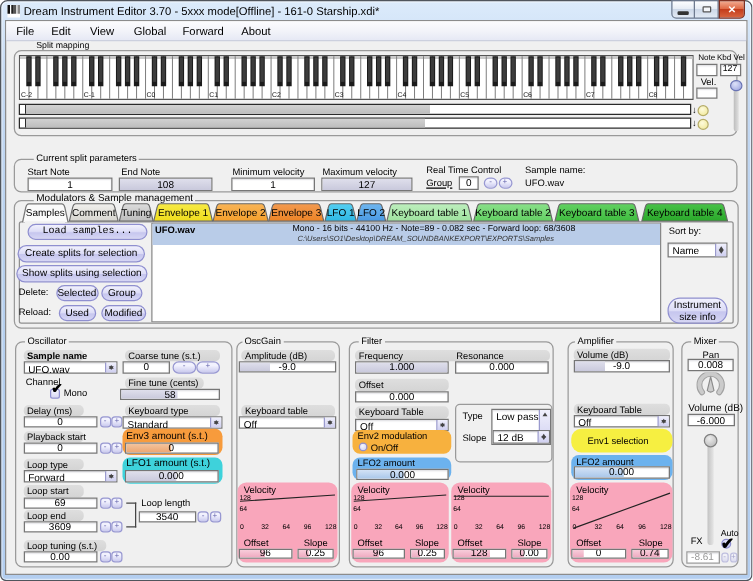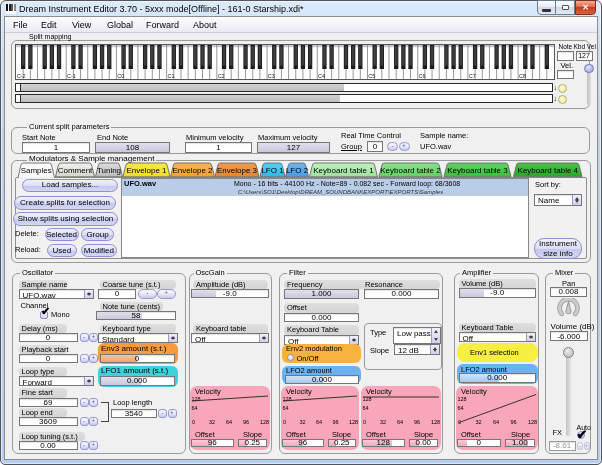--- a/index.html
+++ b/index.html
@@ -370,21 +370,21 @@
     <path d="M 309.5 14.8 L 312.1 4.2 Q 312.7 1 314.7 1 L 372.3 1 Q 374.3 1 374.9 4.2 L 377.5 14.8 Z" fill="url(#tg8)" stroke="#686868" stroke-width="0.9"></path>
     <text x="343.5" y="11" font-size="8" text-anchor="middle" fill="#000" font-family="Liberation Sans">Keyboard table 1</text>
     <path d="M 379.0 14.8 L 381.6 4.2 Q 382.2 1 384.2 1 L 436.8 1 Q 438.8 1 439.4 4.2 L 442.0 14.8 Z" fill="url(#tg9)" stroke="#686868" stroke-width="0.9"></path>
     <text x="410.5" y="11" font-size="8" text-anchor="middle" fill="#000" font-family="Liberation Sans">Keyboard table 2</text>
     <path d="M 444.0 14.8 L 446.6 4.2 Q 447.2 1 449.2 1 L 505.8 1 Q 507.8 1 508.4 4.2 L 511.0 14.8 Z" fill="url(#tg10)" stroke="#686868" stroke-width="0.9"></path>
     <text x="477.5" y="11" font-size="8" text-anchor="middle" fill="#000" font-family="Liberation Sans">Keyboard table 3</text>
     <path d="M 513.5 14.8 L 516.1 4.2 Q 516.7 1 518.7 1 L 576.8 1 Q 578.8 1 579.4 4.2 L 582.0 14.8 Z" fill="url(#tg11)" stroke="#686868" stroke-width="0.9"></path>
     <text x="547.8" y="11" font-size="8" text-anchor="middle" fill="#000" font-family="Liberation Sans">Keyboard table 4</text>
   </svg>
 <div class="abs" style="left:20px;top:176.5px;width:32px;height:2px;background:#f1f1f1;"></div>
-<div class="btn" style="left:22px;top:178.5px;width:96px;height:13.5px;">Load samples...</div>
+<div class="btn" style="left:22px;top:178.5px;width:96px;height:13.5px;font-family:Liberation Mono, monospace;">Load samples...</div>
 <div class="btn" style="left:14px;top:196px;width:102px;height:14px;">Create splits for selection</div>
 <div class="btn" style="left:13px;top:212px;width:105px;height:14px;">Show splits using selection</div>
 <div class="t" style="left:15px;top:230px;font-size:7.5px;">Delete:</div>
 <div class="btn" style="left:44.5px;top:228px;width:34px;height:13px;">Selected</div>
 <div class="btn" style="left:81px;top:228px;width:33px;height:13px;">Group</div>
 <div class="t" style="left:15px;top:246px;font-size:7.5px;">Reload:</div>
 <div class="btn" style="left:46.5px;top:244px;width:30.5px;height:13px;">Used</div>
 <div class="btn" style="left:80.5px;top:244px;width:36.5px;height:13px;">Modified</div>
 <div class="abs" style="left:121px;top:177.5px;width:408px;height:80px;border:1px solid #888;background:#fff;"></div>
 <div class="abs" style="left:122px;top:178.5px;width:406px;height:17px;background:#b9cce8;"></div>
@@ -401,40 +401,40 @@
 <div class="glab" style="left:20px;top:268.5px;font-size:7.5px;">Oscillator</div>
 <div class="gbox" style="left:189px;top:272.5px;width:83px;height:181px;"></div>
 <div class="glab" style="left:193.5px;top:268.5px;font-size:7.5px;">OscGain</div>
 <div class="gbox" style="left:279px;top:272.5px;width:164px;height:181px;"></div>
 <div class="glab" style="left:287px;top:268.5px;font-size:7.5px;">Filter</div>
 <div class="gbox" style="left:454px;top:272.5px;width:85px;height:181px;"></div>
 <div class="glab" style="left:460px;top:268.5px;font-size:7.5px;">Amplifier</div>
 <div class="gbox" style="left:545px;top:272.5px;width:46px;height:181px;"></div>
 <div class="glab" style="left:553px;top:268.5px;font-size:7.5px;">Mixer</div>
 <div class="band" style="left:18.5px;top:279.5px;width:48.5px;height:9.5px;"></div>
-<div class="t" style="left:21.5px;top:280.5px;font-size:7.5px;">Sample name</div>
+<div class="t" style="left:21.5px;top:280.5px;font-size:7.5px;font-weight:bold;">Sample name</div>
 <div class="dd" style="left:18.5px;top:288.5px;width:75px;height:10px;">
     <div class="tx">UFO.wav</div>
     <div class="sp"></div>
   </div>
 <div class="band" style="left:99.5px;top:279.5px;width:76.5px;height:9.5px;"></div>
 <div class="t" style="left:102.5px;top:280.5px;font-size:7.5px;">Coarse tune (s.t.)</div>
 <div class="vb" style="left:98px;top:288.5px;width:38px;height:10px;font-size:8px;">
     <span>0</span>
   </div>
 <div class="pm" style="left:138px;top:288.5px;">
     <div style="width:18.5px;height:10px;border-radius:5px;">-</div>
     <div style="width:18.5px;height:10px;border-radius:5px;">+</div>
   </div>
 <div class="t" style="left:20.5px;top:301.5px;font-size:7.5px;">Channel</div>
 <div class="chk" style="left:40px;top:310.5px;"></div>
 <div class="chkm" style="left:41px;top:305.5px;">✔</div>
 <div class="t" style="left:51px;top:310.5px;font-size:7.5px;">Mono</div>
 <div class="band" style="left:99.5px;top:301.5px;width:63px;height:9.5px;"></div>
-<div class="t" style="left:102.5px;top:302.5px;font-size:7.5px;">Note tune (cents)</div>
+<div class="t" style="left:102.5px;top:302.5px;font-size:7.5px;">Fine tune (cents)</div>
 <div class="vb" style="left:96px;top:310.5px;width:80px;height:9.5px;">
     <div class="fl" style="width:58%;"></div>
     <span>58</span>
   </div>
 <div class="band" style="left:18.5px;top:323.5px;width:48.5px;height:9.5px;"></div>
 <div class="t" style="left:21.5px;top:324.5px;font-size:7.5px;">Delay (ms)</div>
 <div class="vb" style="left:18.5px;top:332.5px;width:59px;height:9.5px;font-size:8px;">
     <span>0</span>
   </div>
 <div class="pm" style="left:79.5px;top:332.5px;">
@@ -468,21 +468,21 @@
     <div class="tx">Forward</div>
     <div class="sp"></div>
   </div>
 <div class="abs" style="left:98px;top:365.5px;width:79.5px;height:21px;background:#3ed2db;border-radius:6px;"></div>
 <div class="t" style="left:101px;top:367px;font-size:8px;">LFO1 amount (s.t.)</div>
 <div class="vb" style="left:99.5px;top:376px;width:75px;height:9.5px;">
     <div class="fl" style="width:55%;"></div>
     <span>0.000</span>
   </div>
 <div class="band" style="left:18.5px;top:388px;width:48.5px;height:9.5px;"></div>
-<div class="t" style="left:21.5px;top:389px;font-size:7.5px;">Fine start</div>
+<div class="t" style="left:21.5px;top:389px;font-size:7.5px;">Loop start</div>
 <div class="vb" style="left:18.5px;top:397.5px;width:59px;height:9.5px;font-size:8px;">
     <span>69</span>
   </div>
 <div class="pm" style="left:79.5px;top:397.5px;">
     <div style="width:9px;height:9.5px;border-radius:3px;">-</div>
     <div style="width:9px;height:9.5px;border-radius:3px;">+</div>
   </div>
 <div class="band" style="left:18.5px;top:407.5px;width:48.5px;height:9.5px;"></div>
 <div class="t" style="left:21.5px;top:408.5px;font-size:7.5px;">Loop end</div>
 <div class="vb" style="left:18.5px;top:416.5px;width:59px;height:9.5px;font-size:8px;">
@@ -562,21 +562,21 @@
     <span>0.000</span>
   </div>
 <div class="band" style="left:284px;top:325px;width:75px;height:9.5px;"></div>
 <div class="t" style="left:287px;top:326px;font-size:7.5px;">Keyboard Table</div>
 <div class="dd" style="left:284px;top:334.5px;width:75px;height:10px;">
     <div class="tx">Off</div>
     <div class="sp"></div>
   </div>
 <div class="abs" style="left:363.5px;top:322.5px;width:78px;height:47.5px;border:1px solid #9a9a9a;border-radius:4px;"></div>
 <div class="t" style="left:370px;top:329px;font-size:7.5px;">Type</div>
-<div class="dd" style="left:393px;top:327px;width:47.5px;height:17px;">
+<div class="dd" style="left:393px;top:327px;width:47.5px;height:29px;">
     <div class="tx">Low&nbsp;pass</div>
     <div class="sp"></div>
   </div>
 <div class="t" style="left:370px;top:346.5px;font-size:7.5px;">Slope</div>
 <div class="dd" style="left:394px;top:344px;width:46px;height:11px;">
     <div class="tx">12 dB</div>
     <div class="sp"></div>
   </div>
 <div class="abs" style="left:282px;top:343.5px;width:79px;height:19.5px;background:#f7b13e;border-radius:6px;"></div>
 <div class="t" style="left:286px;top:345px;font-size:7.5px;">Env2 modulation</div>
@@ -665,21 +665,21 @@
     <line x1="3" y1="36.5" x2="80" y2="8.5" stroke="#222" stroke-width="0.9"></line>
   </svg>
 <div class="t" style="left:461px;top:430.5px;font-size:7.5px;">Offset</div>
 <div class="t" style="left:511px;top:430.5px;font-size:7.5px;">Slope</div>
 <div class="pvb" style="left:456.5px;top:438.5px;width:44.690000000000005px;height:8.5px;">
     <div class="fl" style="width:22%;"></div>
     <span>0</span>
   </div>
 <div class="pvb" style="left:504.69px;top:438.5px;width:30.309999999999995px;height:8.5px;">
     <div class="fl" style="width:80%;"></div>
-    <span>1.00</span>
+    <span>0.74</span>
   </div>
 <div class="t" style="left:562px;top:279.5px;font-size:7.5px;">Pan</div>
 <div class="vb" style="left:550px;top:286.5px;width:37px;height:10px;">
     <span>0.008</span>
   </div>
 <svg class="abs" style="left:557px;top:297.5px;" width="23" height="20" viewBox="0 0 23 20">
 <path d="M 4.6 15.8 A 9.0 9.0 0 1 1 18.4 15.8" fill="none" stroke="#a2a2a2" stroke-width="4.8" stroke-linecap="round"></path>
 <path d="M 4.6 15.8 A 9.0 9.0 0 1 1 18.4 15.8" fill="none" stroke="#cbcbcb" stroke-width="3.1" stroke-linecap="round"></path>
 <path d="M 11.5 3.4 L 14.2 14.4 A 3.5 3.5 0 0 1 8.8 14.4 Z" fill="#cdcdcd" stroke="#8a8a8a" stroke-width="0.9"></path>
 </svg>

